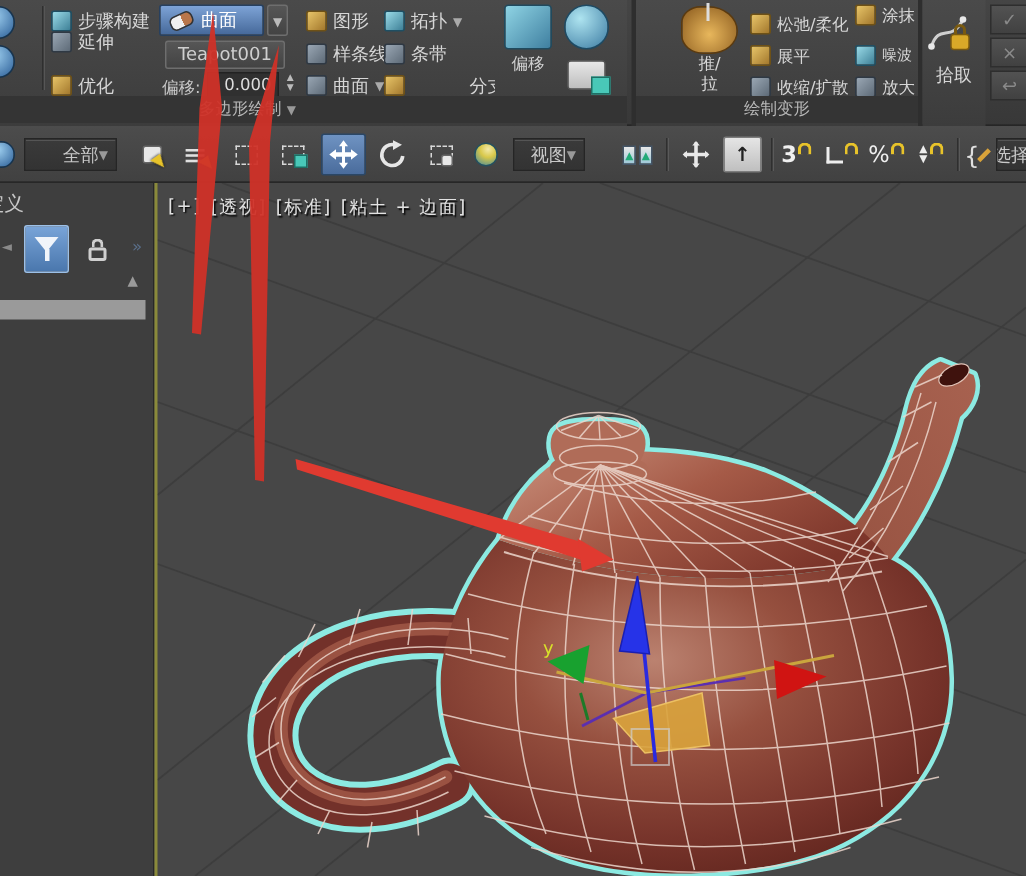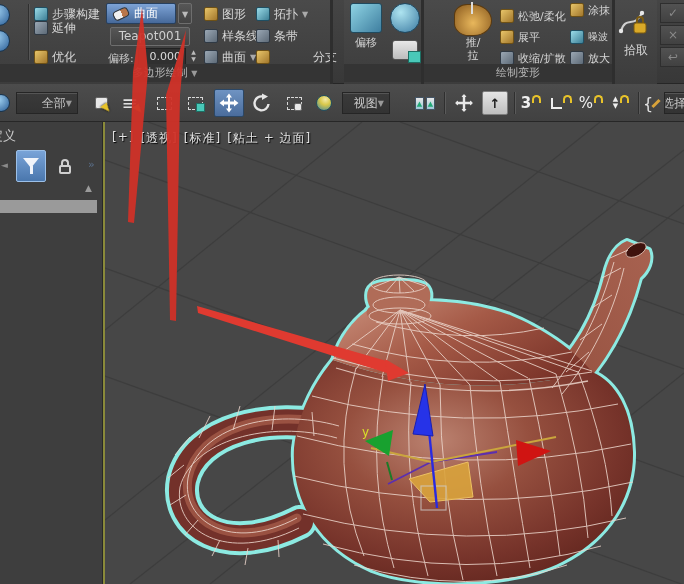--- a/index.html
+++ b/index.html
@@ -169,21 +169,21 @@
       </div>
 
       <div class="rlabelbar">
         <span>多边形绘制</span>
         <span style="font-size:8px;color:#999;">▼</span>
       </div>
     </div>
 
     <div class="rsep" style="left:330px;"></div>
 
-    <div class="rpanel" style="left:344px;width:88px;">
+    <div class="rpanel" style="left:330px;width:88px;">
       <div class="bigicon" style="left:6px;top:3px;width:32px;height:30px;background:linear-gradient(135deg,#8fd4e4,#3f7fa0);border:1px solid #204a5e;"></div>
       <div style="position:absolute;left:0px;top:35px;width:44px;text-align:center;color:#d0d0d0;font-size:11px;">
         <span>偏移</span>
       </div>
       <div class="bigicon" style="left:46px;top:3px;width:30px;height:30px;border-radius:50%;background:radial-gradient(circle at 35% 30%,#aee4f0,#3c7ba2);border:1px solid #1e4a63;"></div>
       <div class="bigicon" style="left:48px;top:40px;width:26px;height:20px;background:linear-gradient(#e8e8e8,#bdbdbd);border:1px solid #555;">
         <div style="position:absolute;right:-4px;bottom:-4px;width:13px;height:12px;background:#49c8b8;border:1px solid #1d6f64;"></div>
       </div>
       <div class="rlabelbar"></div>
     </div>

